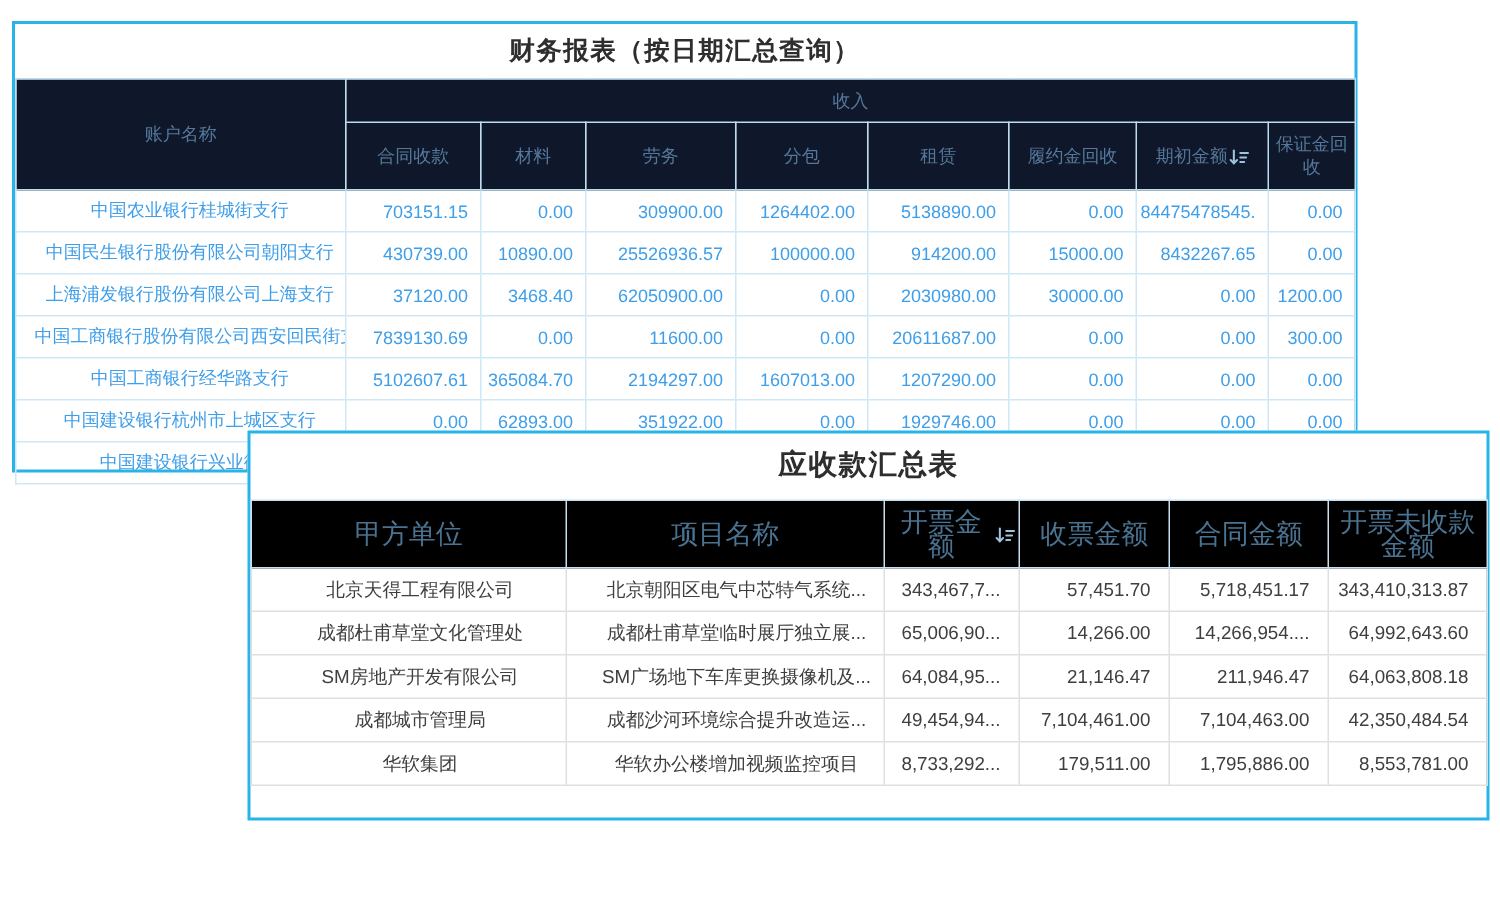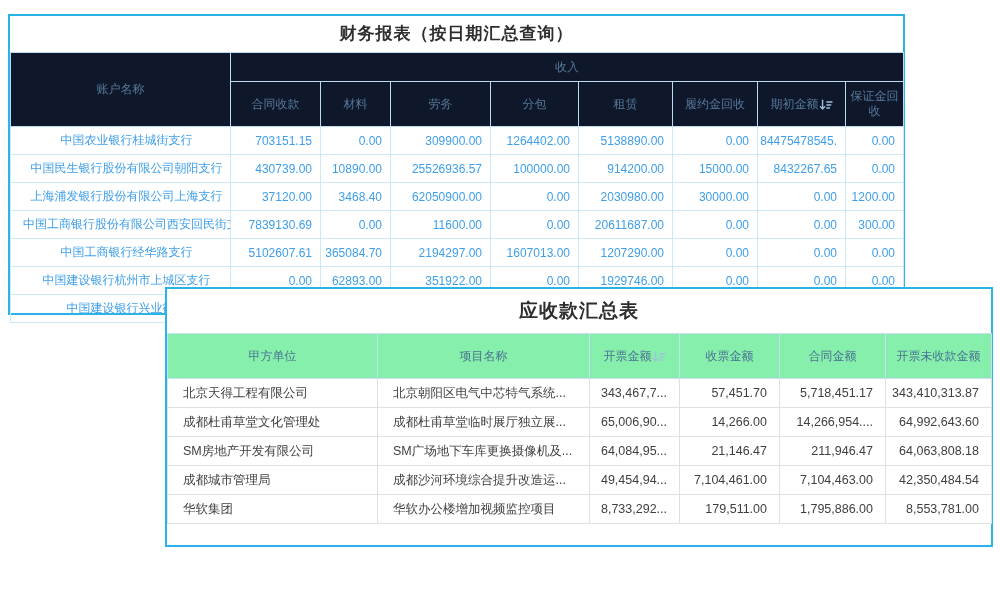--- a/index.html
+++ b/index.html
@@ -18,25 +18,25 @@
   #t1 .group-th{height:28px;}
   #t1 .sub-th{height:44px;line-height:15px;}
   #t1 td{height:27px;font-size:12px;color:#3e9ee9;border:1px solid #cfe8f8;
     white-space:nowrap;overflow:hidden;padding:0;}
   #t1 td.name{text-align:center;padding-left:12px;}
   #t1 td.num{text-align:right;padding-right:8px;}
   .sort-wrap{display:flex;flex-direction:row;align-items:center;justify-content:center;}
   .sort-icon{line-height:10px;margin-top:2px;}
 
   
-  #t2 th{background:#86efac;color:#4a7392;font-weight:normal;font-size:12px;
+  #t2 th{background:#000000;color:#4a7392;font-weight:normal;font-size:18px;
     border:1px solid #c6e0f2;height:44px;padding:0 2px;text-align:center;line-height:16px;}
   #t2 td{height:28px;font-size:12.5px;color:#3f3f3f;border:1px solid #e0e0e0;
     white-space:nowrap;overflow:hidden;padding:0;}
-  #t2 td.txt{text-align:left;padding-left:15px;}
+  #t2 td.txt{text-align:center;padding-left:15px;}
   #t2 td.num{text-align:right;padding-right:12px;}
 </style>
 </head>
 <body>
 
 <div class="panel" id="panel1">
   <div class="panel-title">财务报表（按日期汇总查询）</div>
   <table id="t1">
     <colgroup>
       <col style="width:220px">

